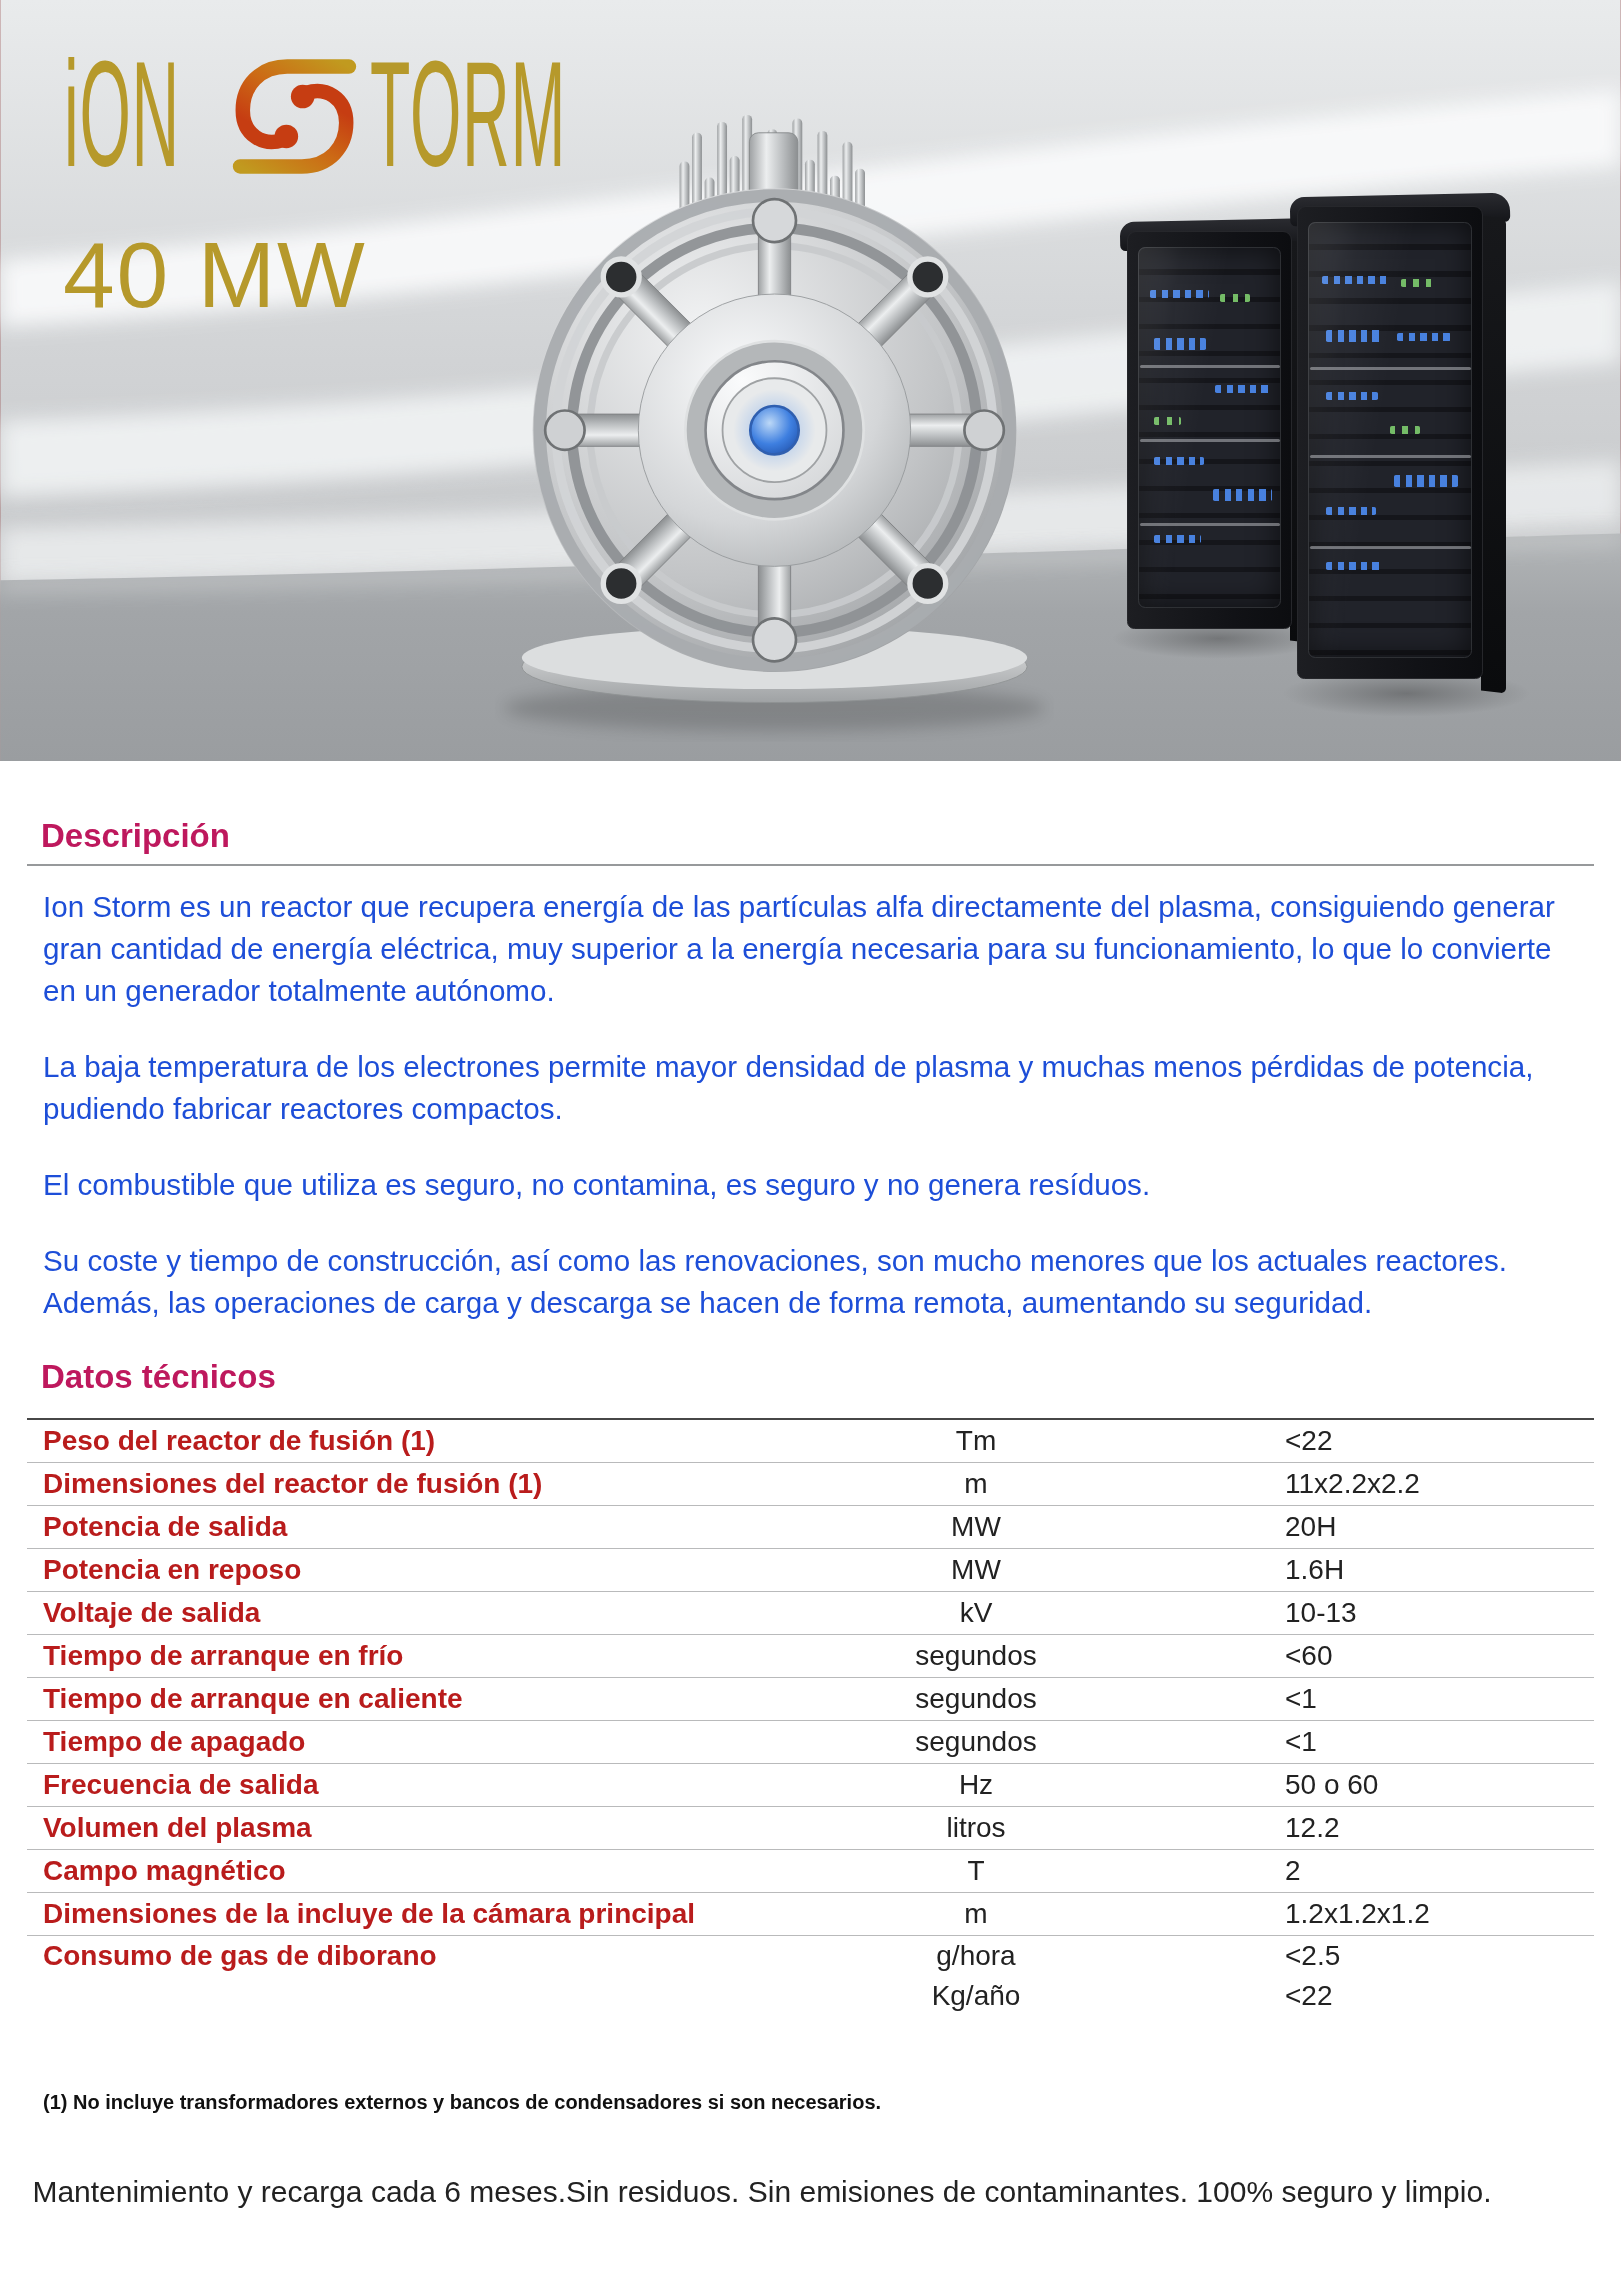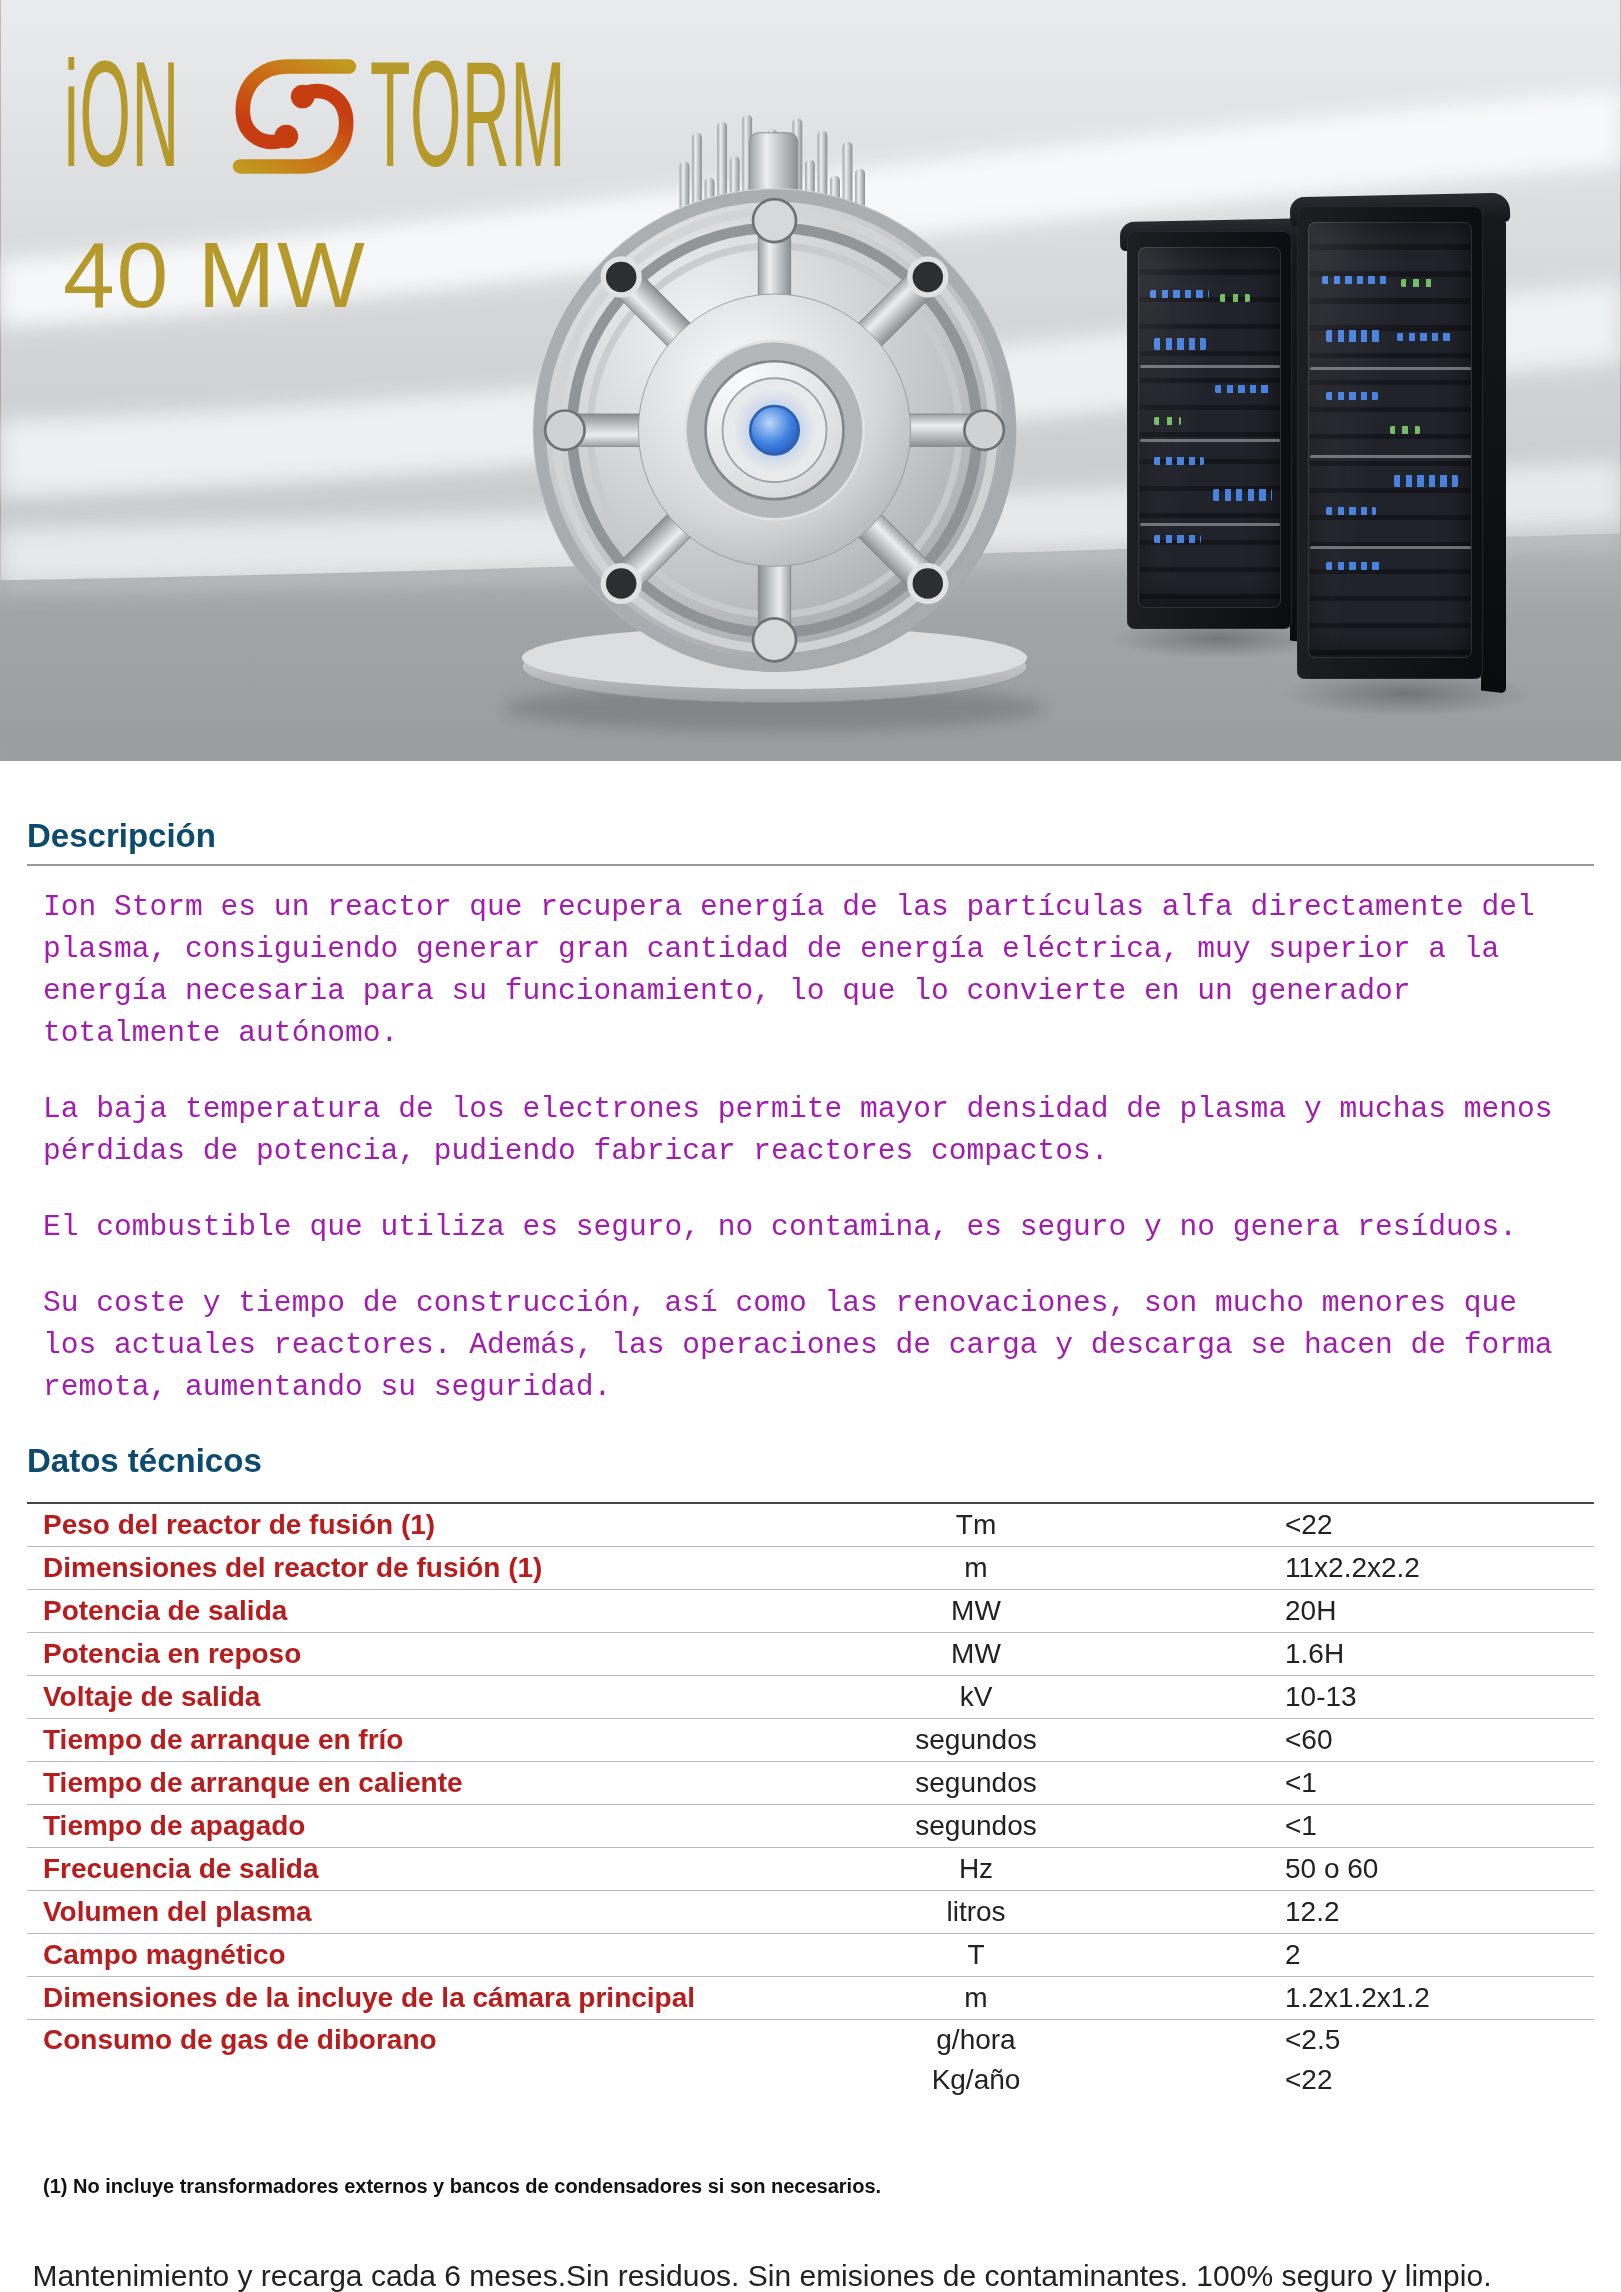--- a/index.html
+++ b/index.html
@@ -40,26 +40,26 @@
     background:linear-gradient(100deg,rgba(255,255,255,.13) 0%,rgba(255,255,255,.04) 22%,rgba(255,255,255,0) 45%);}
   .led{position:absolute;height:8px;border-radius:1.8px;opacity:.95;
     background:repeating-linear-gradient(90deg,#4a86e8 0 6.3px,rgba(0,0,0,0) 6.3px 11.6px);}
   .led.green{background:repeating-linear-gradient(90deg,#79c46a 0 5.4px,rgba(0,0,0,0) 5.4px 12.5px);}
   .led.wide{height:11.6px;}
   .shelf{position:absolute;height:2.7px;border-radius:1.8px;background:rgba(212,216,220,.45);}
   .floor-shadow{position:absolute;background:radial-gradient(ellipse at center,rgba(0,0,0,.28),rgba(0,0,0,0) 70%);}
   
   .content{position:absolute;top:761px;left:0;width:1621px;padding:0 27px;box-sizing:border-box;}
   .section-heading{
-    margin:56px 16px 0 0;font-size:33px;line-height:1.15;font-weight:bold;color:#0c4a6e;
+    margin:56px 16px 0 14px;font-size:33px;line-height:1.15;font-weight:bold;color:#be185d;
   }
   .section-heading.datos{margin-top:34px;}
   .rule{border:none;border-top:2.7px solid #97999b;margin:9px 0 0 0;}
   .paragraphs{margin-top:19.7px;}
-  .paragraphs p{margin:0 0 34px 16px;font-size:29.6px;line-height:42px;color:#a21caf;max-width:1527px;font-family:Liberation Mono, monospace;}
+  .paragraphs p{margin:0 0 34px 16px;font-size:29.6px;line-height:42px;color:#1d4ed8;max-width:1527px;}
   
   .spec-table{margin-top:22.4px;border-top:2.7px solid #474747;}
   .trow{height:42px;display:grid;grid-template-columns:779px 340px 1fr;align-items:center;border-bottom:1.8px solid #b9babb;}
   .trow.noline{border-bottom:none;height:40px;}
   .tlabel{font-weight:bold;font-size:28px;color:#b91c1c;padding-left:16px;white-space:nowrap;}
   .tunit{font-size:28px;color:#222;text-align:center;}
   .tvalue{font-size:28px;color:#222;padding-left:139px;}
   .footnote{margin:75px 0 0 16px;font-size:20px;font-weight:bold;color:#111;}
   .maintenance{margin:61px 0 0 5.4px;font-size:30px;color:#222;}
 </style>

